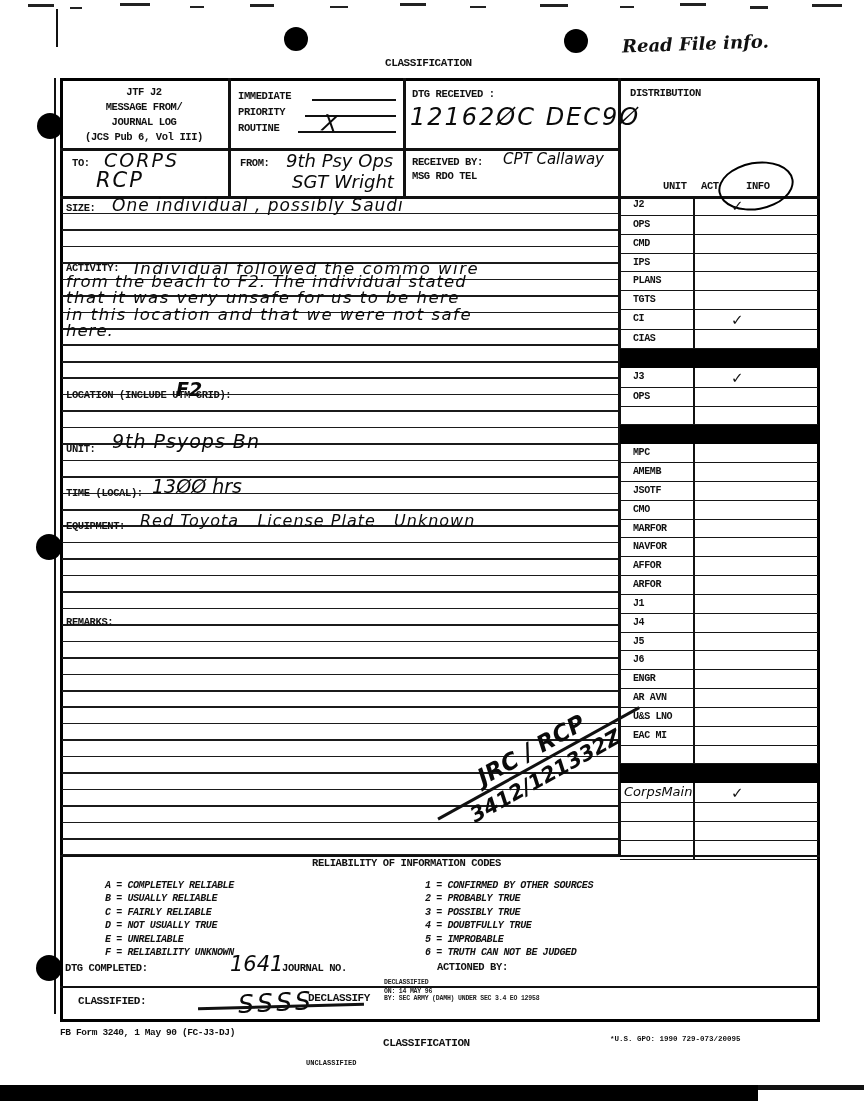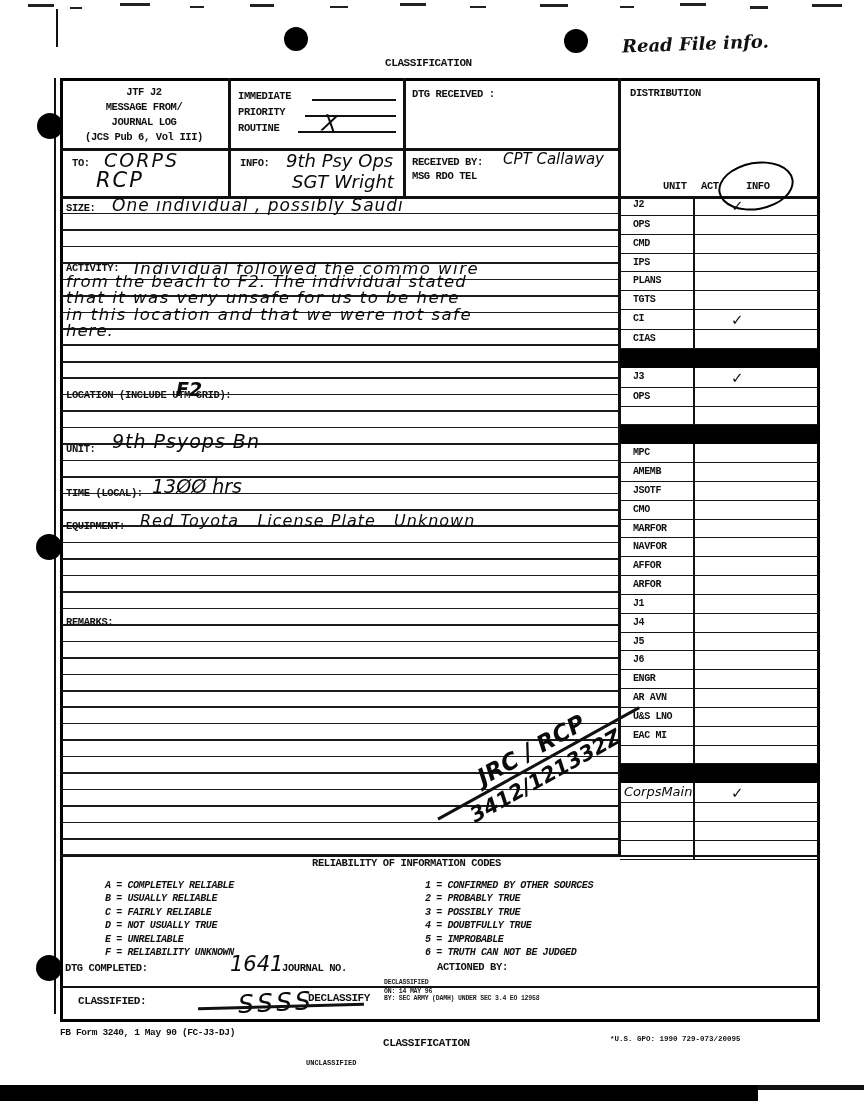--- a/index.html
+++ b/index.html
@@ -81,31 +81,32 @@
 
   <div class="abs lbl" style="left:238px;top:90px;">IMMEDIATE</div>
   <div class="abs hline" style="left:312px;top:99px;width:84px;"></div>
   <div class="abs lbl" style="left:238px;top:106px;">PRIORITY</div>
   <div class="abs hline" style="left:305px;top:115px;width:91px;"></div>
   <div class="abs lbl" style="left:238px;top:122px;">ROUTINE</div>
   <div class="abs hline" style="left:298px;top:131px;width:98px;"></div>
   <div class="abs hw" style="left:322px;top:110px;font-size:23px;transform:rotate(6deg);">X</div>
 
   <div class="abs lbl" style="left:412px;top:88px;">DTG RECEIVED :</div>
+  <div class="abs hw" style="left:410px;top:103px;font-size:24px;letter-spacing:2px;">12162ØC DEC9Ø</div>
 
   <div class="abs lbl" style="left:630px;top:87px;">DISTRIBUTION</div>
   <div class="abs lbl" style="left:643px;top:180px;padding-left:20px;">UNIT</div>
   <div class="abs lbl" style="left:701px;top:180px;">ACT</div>
   <div class="abs lbl" style="left:730px;top:180px;margin-left:16px;">INFO</div>
   <div class="abs" style="left:718px;top:162px;width:72px;height:44px;border:2.5px solid #000;border-radius:50%;transform:rotate(-10deg);"></div>
 
   <div class="abs lbl" style="left:72px;top:157px;">TO:</div>
   <div class="abs hw" style="left:104px;top:149px;font-size:19px;letter-spacing:2px;">CORPS</div>
   <div class="abs hw" style="left:96px;top:168px;font-size:21px;letter-spacing:2px;">RCP</div>
-  <div class="abs lbl" style="left:240px;top:157px;">INFO:</div>
+  <div class="abs lbl" style="left:240px;top:157px;">FROM:</div>
   <div class="abs hw" style="left:286px;top:150px;font-size:18px;">9th Psy Ops</div>
   <div class="abs hw" style="left:292px;top:171px;font-size:18px;">SGT Wright</div>
   <div class="abs lbl" style="left:412px;top:156px;">RECEIVED BY:</div>
   <div class="abs hw" style="left:503px;top:150px;font-size:15px;">CPT Callaway</div>
   <div class="abs lbl" style="left:412px;top:170px;">MSG RDO TEL</div>
 
   <div class="abs ruled"></div>
 
   <div class="abs lbl" style="left:66px;top:202px;">SIZE:</div>
   <div class="abs hw" style="left:112px;top:195px;font-size:17px;letter-spacing:1px;">One individual , possibly Saudi</div>

